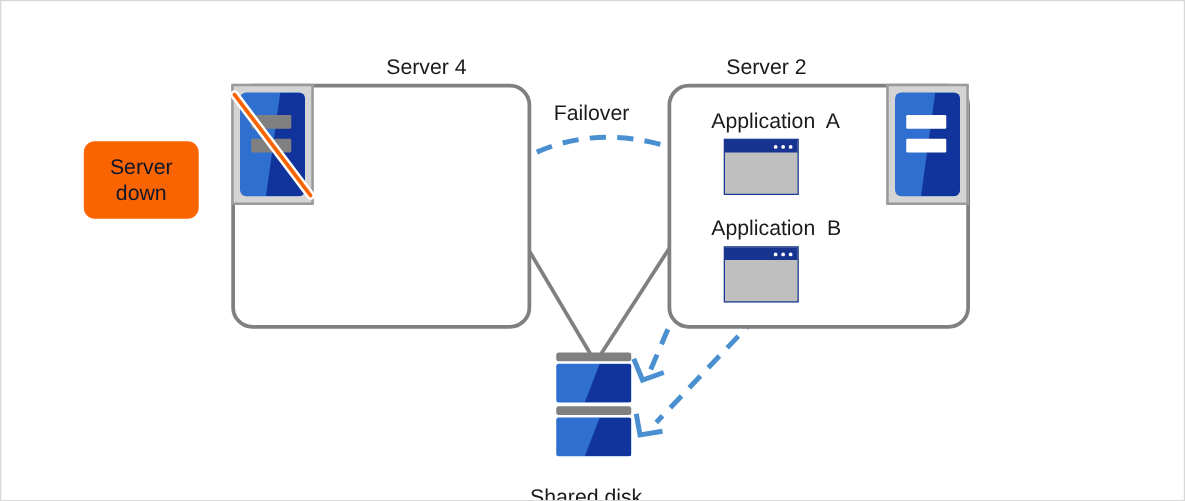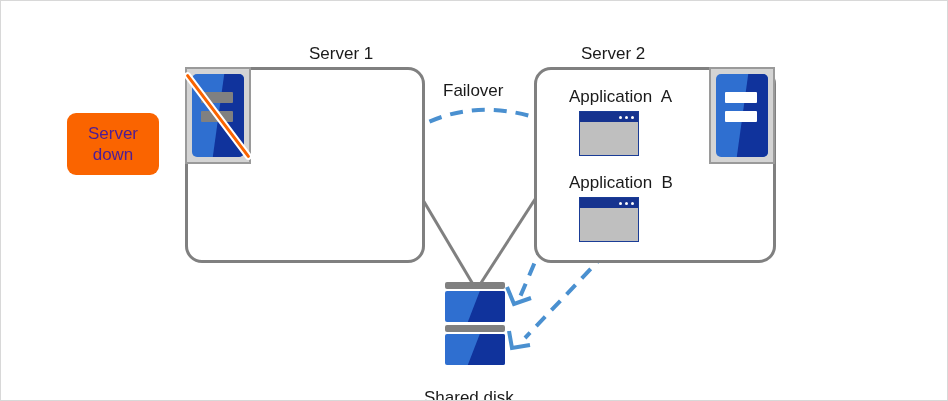--- a/index.html
+++ b/index.html
@@ -34,21 +34,21 @@
     left: 66px;
     top: 112px;
     width: 92px;
     height: 62px;
     background: #fa6400;
     border-radius: 9px;
     display: flex;
     flex-direction: column;
     align-items: center;
     justify-content: center;
-    color: #4c1d95;
+    color: #0f172a;
     font-size: 17px;
     line-height: 21px;
   }
 
   
   .node-caption {
     position: absolute;
     font-size: 17px;
     color: #1a1a1a;
     white-space: nowrap;
@@ -209,21 +209,21 @@
 
     <path d="M 620 236 L 524 337" stroke="#4a90d0" stroke-width="4" fill="none" stroke-dasharray="13 9"></path>
     <path d="M 508 330 L 511 347 L 529 344" stroke="#4a90d0" stroke-width="4" fill="none" stroke-linejoin="miter"></path>
   </svg>
 
   <div class="status-badge">
     <span>Server</span>
     <span>down</span>
   </div>
 
-  <div class="node-caption" id="server1-caption">Server 1</div>
+  <div class="node-caption" id="server1-caption">Server 4</div>
   <div class="server-box" id="server1-box"></div>
   <div class="server-icon" id="server1-icon">
     <div class="server-icon-body">
       <div class="server-bar b1 bar-gray"></div>
       <div class="server-bar b2 bar-gray"></div>
     </div>
     <div class="slash-line"></div>
   </div>
 
   <div class="node-caption" id="failover-caption">Failover</div>

